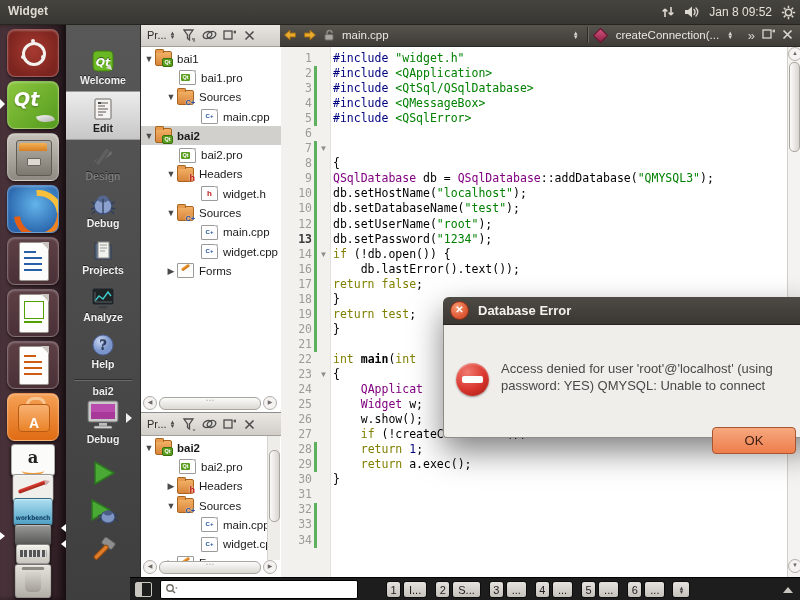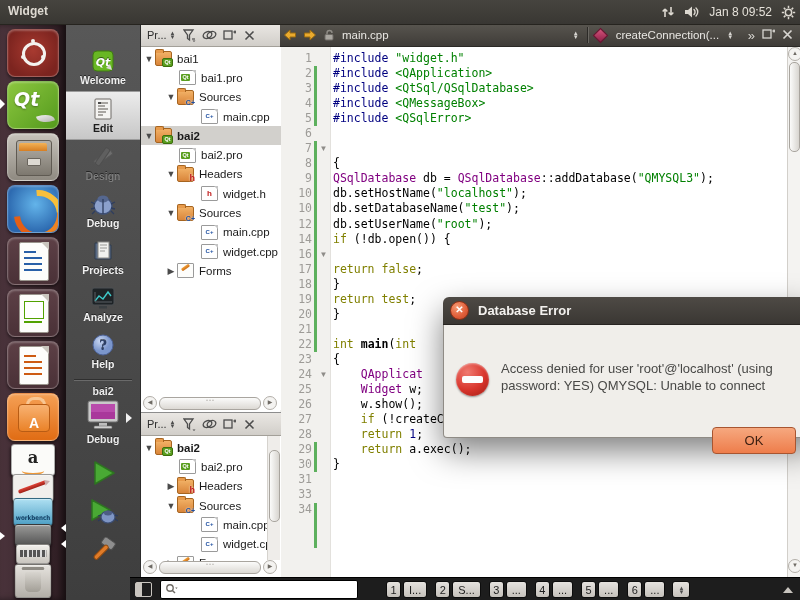--- a/index.html
+++ b/index.html
@@ -652,37 +652,39 @@
         <div class="crow"><span class="lnum">3</span><span class="lcode"><span class="pp">#include </span><span class="str">&lt;QtSql/QSqlDatabase&gt;</span></span></div>
         <div class="crow"><span class="lnum">4</span><span class="lcode"><span class="pp">#include </span><span class="str">&lt;QMessageBox&gt;</span></span></div>
         <div class="crow"><span class="lnum">5</span><span class="lcode"><span class="pp">#include </span><span class="str">&lt;QSqlError&gt;</span></span></div>
         <div class="crow"><span class="lnum">6</span><span class="lcode"></span></div>
         <div class="crow"><span class="lnum">7</span></div>
         <div class="crow"><span class="lnum">8</span><span class="lcode"><span>{</span></span></div>
         <div class="crow"><span class="lnum">9</span><span class="lcode"><span class="ty">QSqlDatabase</span><span> db = </span><span class="ty">QSqlDatabase</span><span>::addDatabase(</span><span class="str">"QMYSQL3"</span><span>);</span></span></div>
         <div class="crow"><span class="lnum">10</span><span class="lcode"><span>db.setHostName(</span><span class="str">"localhost"</span><span>);</span></span></div>
         <div class="crow"><span class="lnum">10</span><span class="lcode"><span>db.setDatabaseName(</span><span class="str">"test"</span><span>);</span></span></div>
         <div class="crow"><span class="lnum">12</span><span class="lcode"><span>db.setUserName(</span><span class="str">"root"</span><span>);</span></span></div>
+        <div class="crow cur"><span class="lnum">13</span><span class="lcode"><span>db.setPassword(</span><span class="str">"1234"</span><span>);</span></span></div>
         <div class="crow"><span class="lnum">14</span><span class="lcode"><span class="kw">if</span><span> (!db.open()) {</span></span></div>
-        <div class="crow"><span class="lnum">16</span></div>
+        <div class="crow"><span class="lnum">16</span><span class="lcode"><span>    db.lastError().text());</span></span></div>
         <div class="crow"><span class="lnum">17</span><span class="lcode"><span class="kw">return</span><span> </span><span class="kw">false</span><span>;</span></span></div>
         <div class="crow"><span class="lnum">18</span><span class="lcode"><span>}</span></span></div>
         <div class="crow"><span class="lnum">19</span><span class="lcode"><span class="kw">return</span><span> </span><span class="kw">test</span><span>;</span></span></div>
         <div class="crow"><span class="lnum">20</span><span class="lcode"><span>}</span></span></div>
         <div class="crow"><span class="lnum">21</span><span class="lcode"></span></div>
         <div class="crow"><span class="lnum">22</span><span class="lcode"><span class="kw">int</span><span> </span><span class="fn">main</span><span>(</span><span class="kw">int</span><span> </span></span></div>
         <div class="crow"><span class="lnum">23</span><span class="lcode"><span>{</span></span></div>
         <div class="crow"><span class="lnum">24</span><span class="lcode"><span>    </span><span class="ty">QApplicat</span></span></div>
         <div class="crow"><span class="lnum">25</span><span class="lcode"><span>    </span><span class="ty">Widget</span><span> w;</span></span></div>
         <div class="crow"><span class="lnum">26</span><span class="lcode"><span>    w.show();</span></span></div>
         <div class="crow"><span class="lnum">27</span><span class="lcode"><span>    </span><span class="kw">if</span><span> (!createConnection())</span></span></div>
         <div class="crow"><span class="lnum">28</span><span class="lcode"><span>    </span><span class="kw">return</span><span> </span><span class="nu">1</span><span>;</span></span></div>
         <div class="crow"><span class="lnum">29</span><span class="lcode"><span>    </span><span class="kw">return</span><span> a.exec();</span></span></div>
         <div class="crow"><span class="lnum">30</span><span class="lcode"><span>}</span></span></div>
         <div class="crow"><span class="lnum">31</span><span class="lcode"></span></div>
+        <div class="crow"><span class="lnum">32</span><span class="lcode"></span></div>
         <div class="crow"><span class="lnum">33</span><span class="lcode"></span></div>
         <div class="crow"><span class="lnum">34</span><span class="lcode"></span></div>
       </div>
     <div class="vscroll" style="right:0;top:0;height:531px;border-left:1px solid #d2cfca;background:#f4f3f1;">
       <span class="sarrow" style="position:absolute;left:0;top:1px;">▲</span>
       <div class="vthumb" style="top:16px;height:88px;"></div>
       <span class="sarrow" style="position:absolute;left:0;top:513px;">▼</span>
     </div>
   <div class="gbar" style="top: 20.05px; height: 60.2px;"></div>
       <div class="gbar" style="top: 95.3px; height: 210.7px;"></div>

